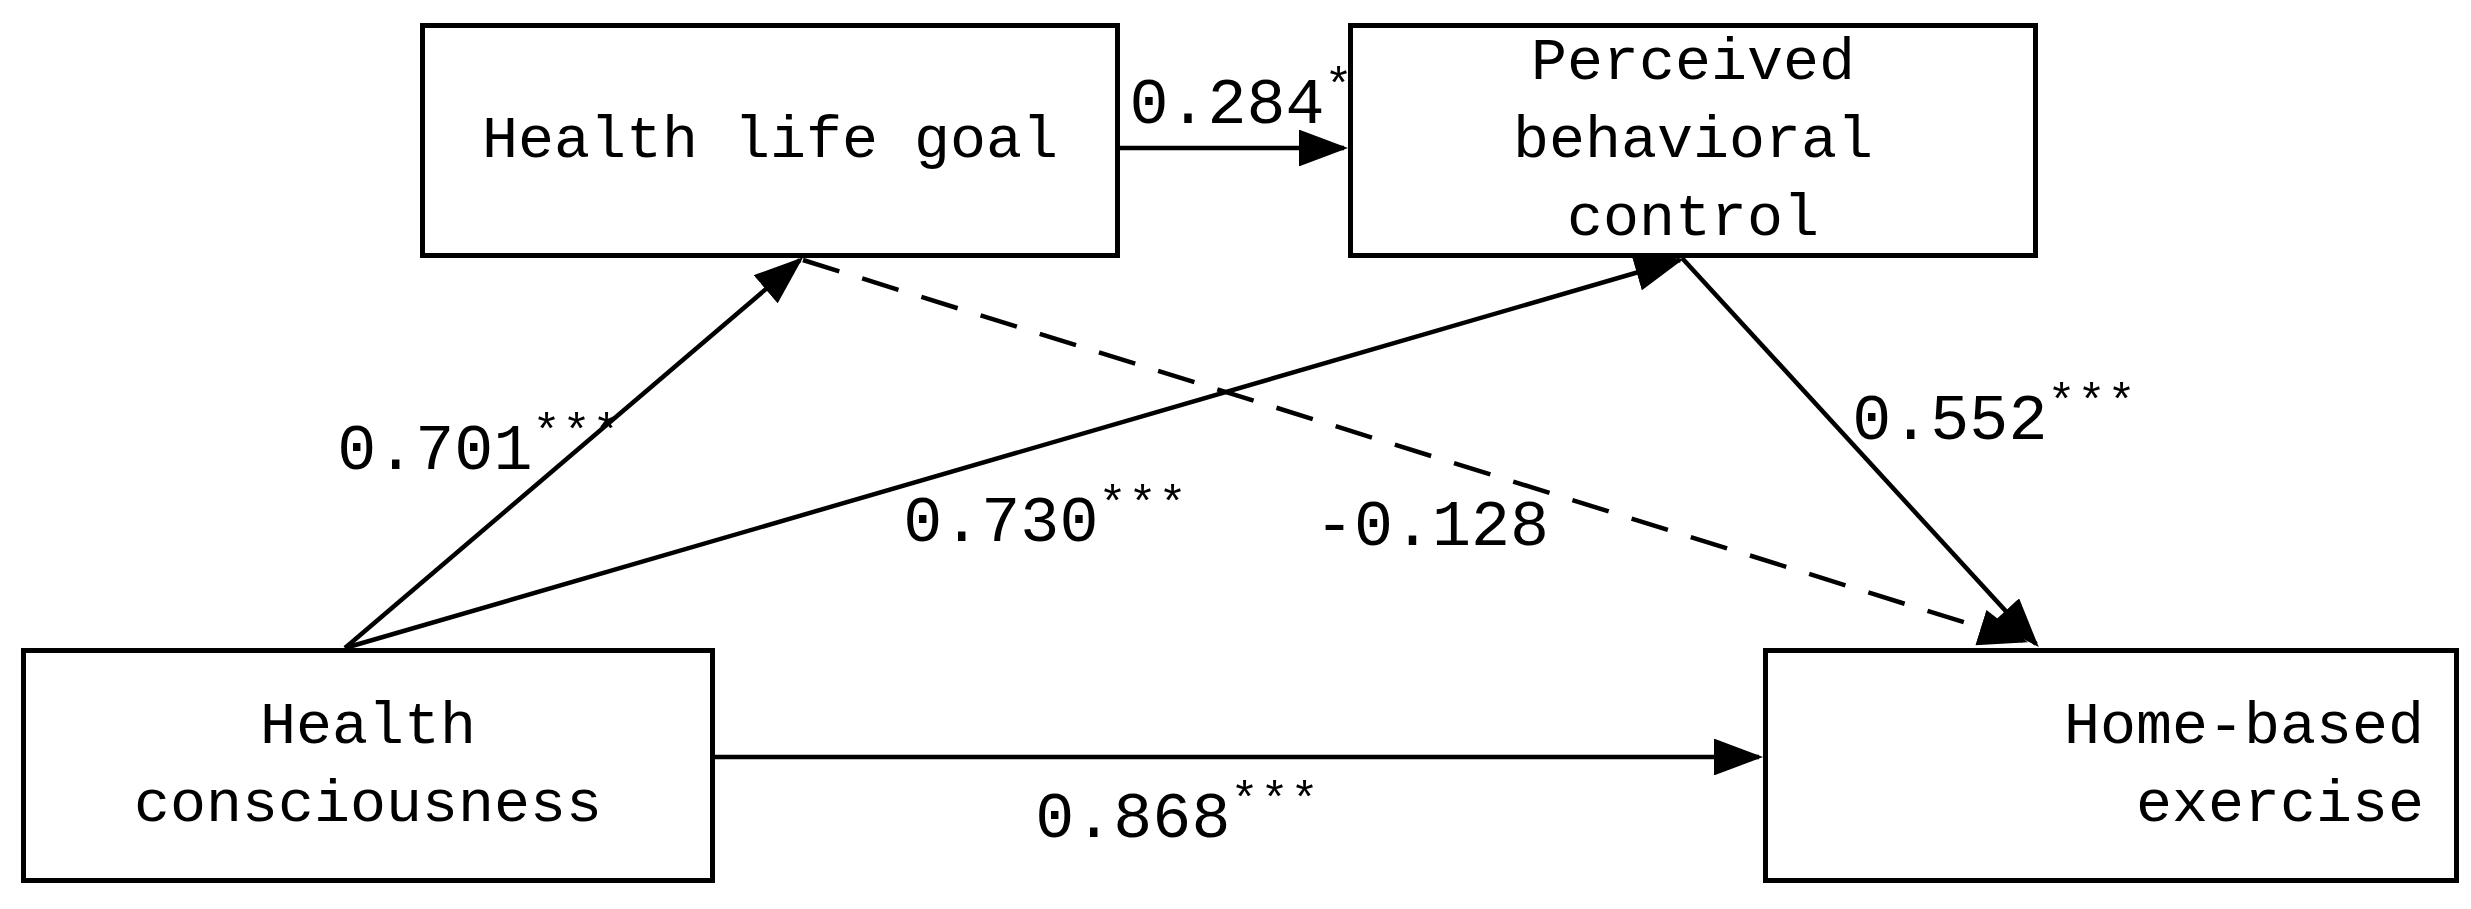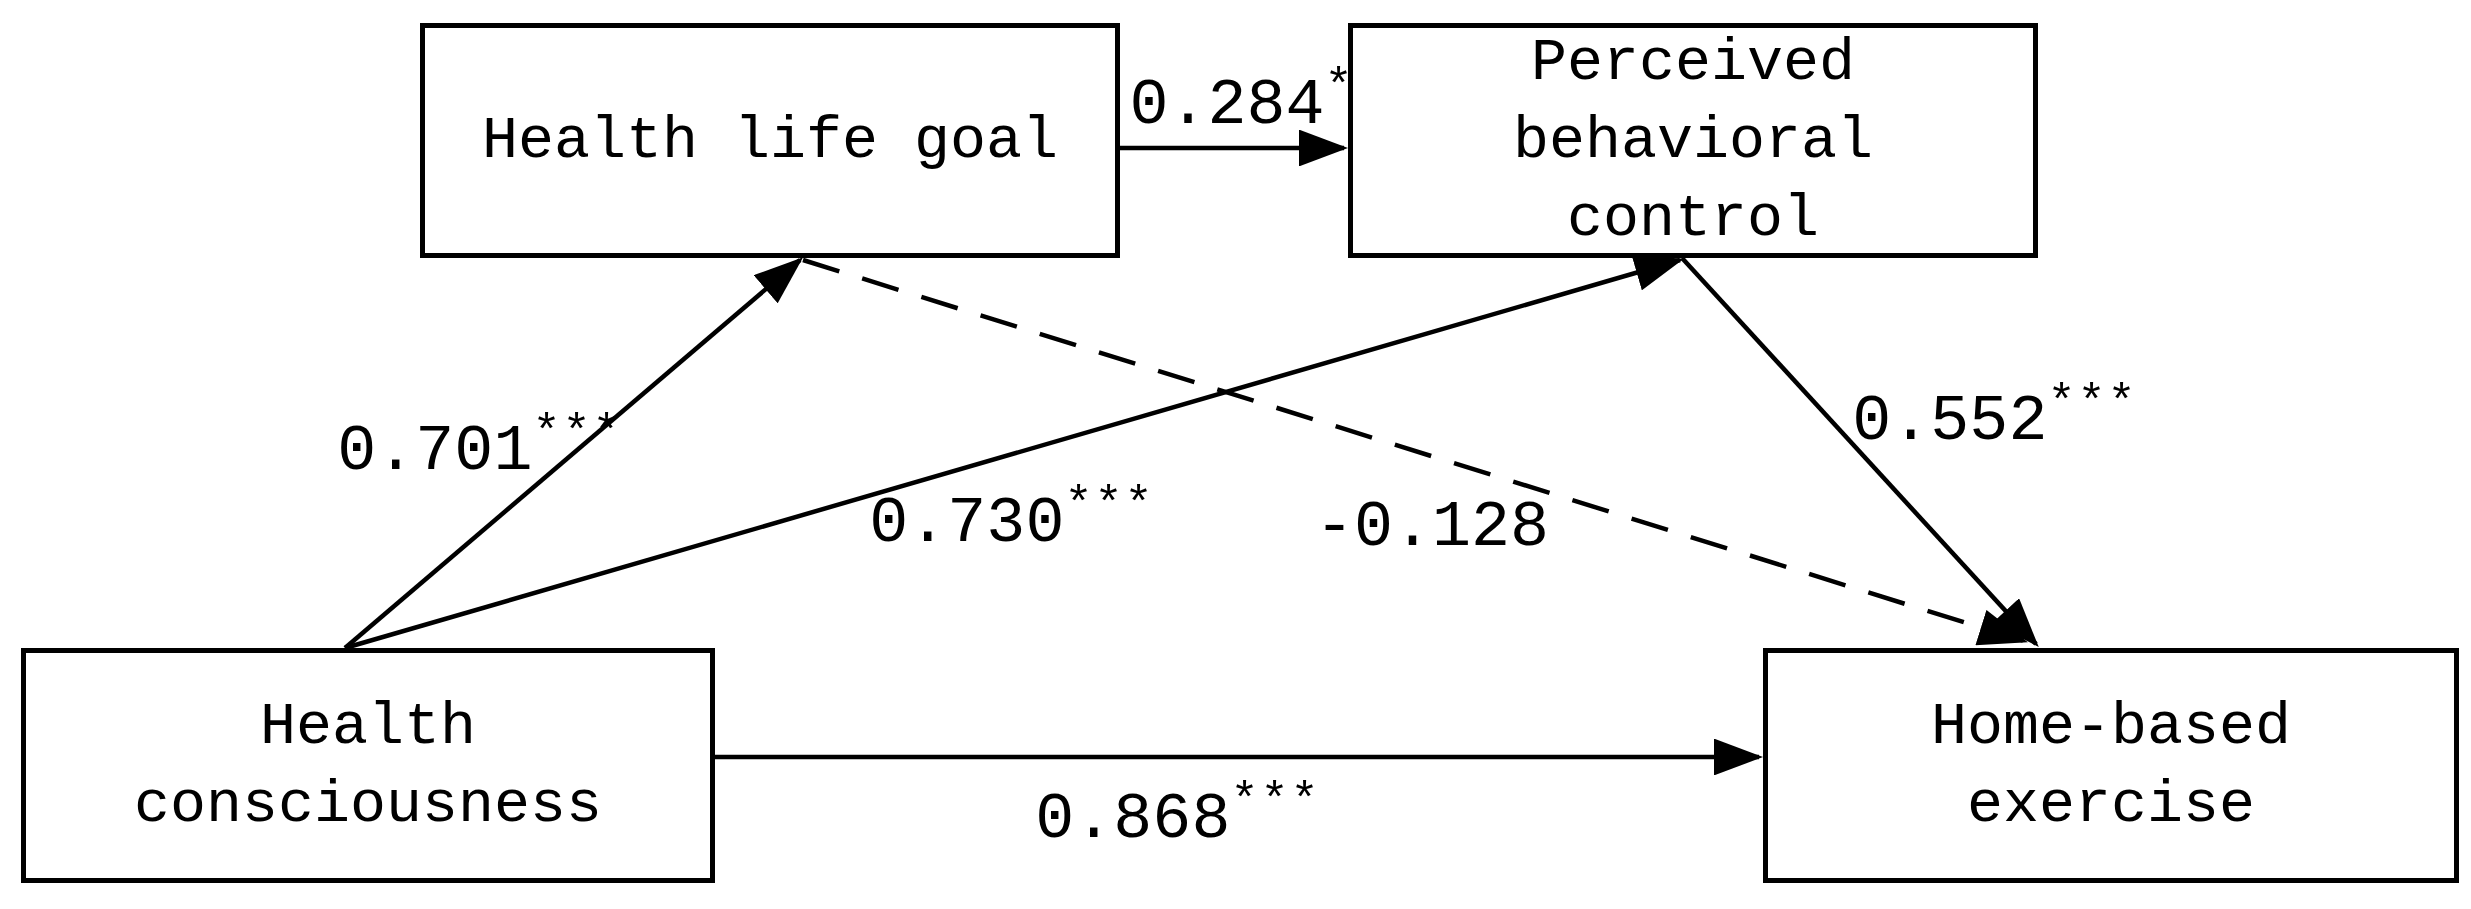--- a/index.html
+++ b/index.html
@@ -32,37 +32,37 @@
     align-items: center;
     justify-content: center;
     text-align: center;
     font-size: 60px;
     line-height: 1.3;
     padding: 0 30px;
   }
   .node-hlg { left: 420px;  top: 23px;  width: 700px; height: 235px; }
   .node-pbc { left: 1348px; top: 23px;  width: 690px; height: 235px; }
   .node-hc  { left: 21px;   top: 648px; width: 694px; height: 235px; justify-content: center; }
-  .node-hbe { left: 1763px; top: 648px; width: 696px; height: 235px; }
+  .node-hbe { left: 1763px; top: 648px; width: 696px; height: 235px; text-align: right; }
   .coef {
     position: absolute;
     transform: translate(-50%, -50%);
     font-size: 65px;
     white-space: nowrap;
     line-height: 1;
   }
   .coef sup {
     font-size: 0.72em;
     vertical-align: 0.48em;
     line-height: 0;
     letter-spacing: 2px;
   }
   .coef-0284 { left: 1242px; top: 106px; }
   .coef-0701 { left: 480px;  top: 452px; text-align: right; }
-  .coef-0730 { left: 1012px; top: 524px; }
+  .coef-0730 { left: 1046px; top: 524px; }
   .coef-0552 { left: 1995px; top: 422px; }
   .coef-0621 { left: 1178px; top: 820px; }
   .coef-m0128 { left: 1432px; top: 528px; }
 </style>
 </head>
 <body>
 
 <div class="canvas">
 
   <svg class="edges-svg" viewBox="0 0 2471 909" xmlns="http://www.w3.org/2000/svg">

